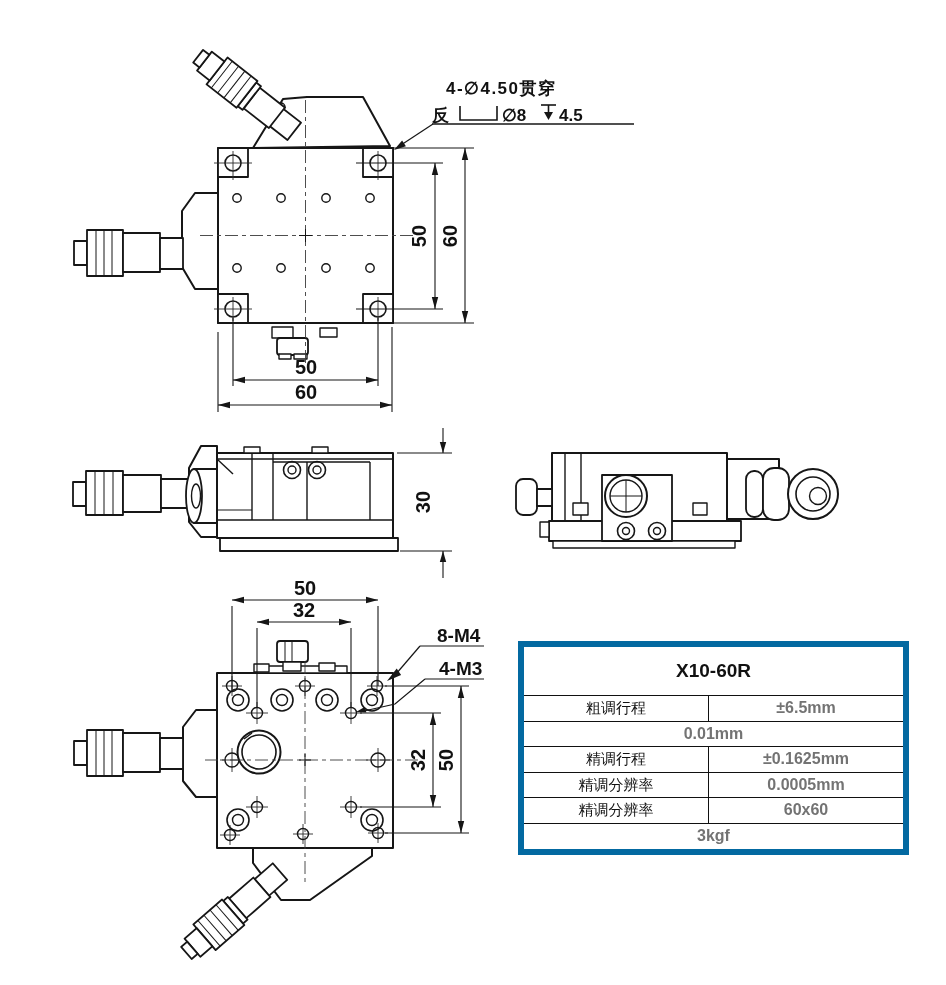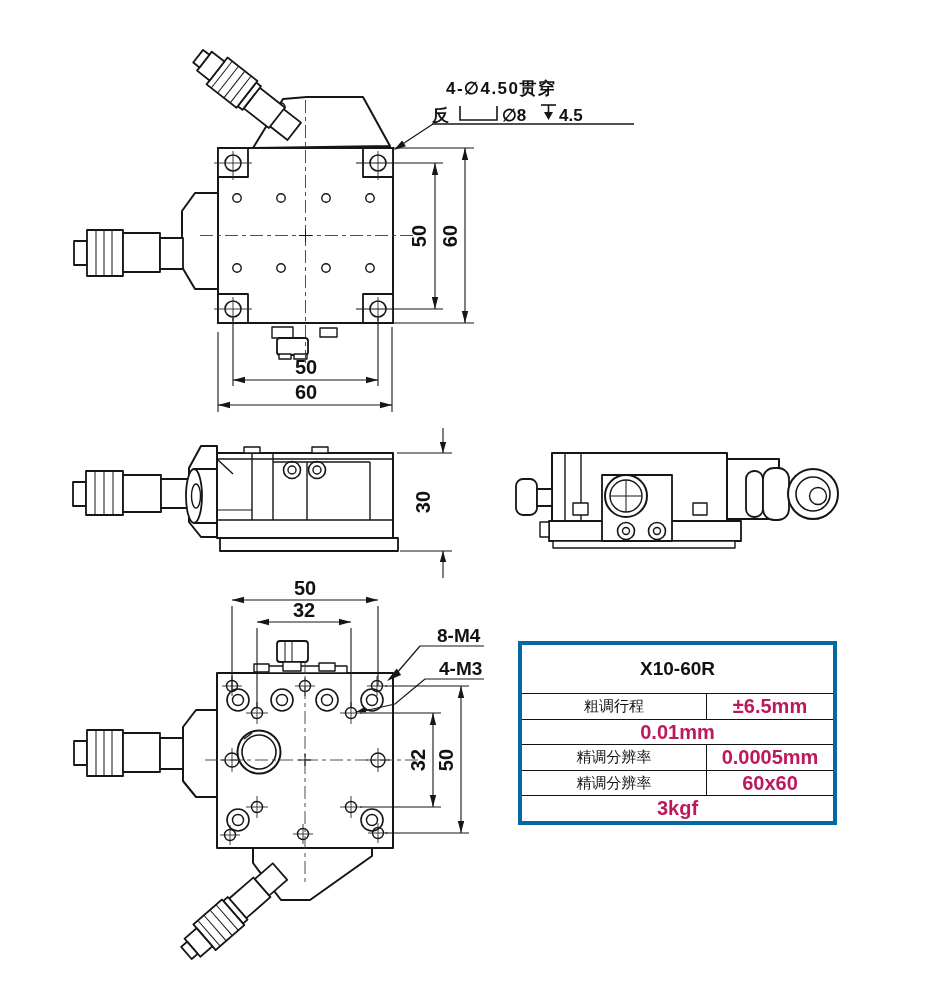--- a/index.html
+++ b/index.html
@@ -15,27 +15,27 @@
   .thin{stroke:#161616;stroke-width:1;fill:none;}
   .t09{stroke:#2a2a2a;stroke-width:0.9;fill:none;}
   .cl{stroke:#3a3a3a;stroke-width:0.9;stroke-dasharray:13 4 4 4;fill:none;}
   .dim{stroke:#161616;stroke-width:1.1;fill:none;}
   .ld{stroke:#161616;stroke-width:1.2;fill:none;}
   .ah{fill:#161616;stroke:none;}
   .dt{font:bold 20px "Liberation Sans",sans-serif;fill:#111;}
   .lt{font:bold 19px "Liberation Sans",sans-serif;fill:#111;}
   .ct{font:bold 17px "Liberation Sans",sans-serif;fill:#111;}
   
-  .spec-table{position:absolute;left:518px;top:641px;width:319px;box-sizing:border-box;
-              border:4px solid #0369a1;background:#fff;}
+  .spec-table{position:absolute;left:518px;top:641px;width:391px;box-sizing:border-box;
+              border:6px solid #0369a1;background:#fff;}
   .spec-title{height:48px;line-height:48px;text-align:center;font-weight:bold;font-size:19px;color:#111;}
   .spec-row{display:flex;border-top:1.8px solid #111;height:24.6px;}
   .spec-label{width:185px;box-sizing:border-box;border-right:1.8px solid #111;text-align:center;
               font-size:15px;line-height:24.6px;color:#111;}
-  .spec-value{flex:1;text-align:center;font-weight:bold;font-size:20px;line-height:24.6px;color:#be185d;}
+  .spec-value{flex:1;text-align:center;font-weight:bold;font-size:16px;line-height:24.6px;color:#737373;}
 </style>
 </head>
 <body>
 
 <div class="canvas">
 <svg width="946" height="985" viewBox="0 0 946 985">
 
   <g>
 
     <polygon class="o2" points="253,148 283,99 307,97 363,97 390,146"></polygon>
@@ -403,20 +403,24 @@
 <div class="spec-table">
   <div class="spec-title">X10-60R</div>
   <div class="spec-row">
     <div class="spec-label">粗调行程</div>
     <div class="spec-value">±6.5mm</div>
   </div>
   <div class="spec-row">
     <div class="spec-value">0.01mm</div>
   </div>
   <div class="spec-row">
+    <div class="spec-label">精调行程</div>
+    <div class="spec-value">±0.1625mm</div>
+  </div>
+  <div class="spec-row">
     <div class="spec-label">精调分辨率</div>
     <div class="spec-value">0.0005mm</div>
   </div>
   <div class="spec-row">
     <div class="spec-label">精调分辨率</div>
     <div class="spec-value">60x60</div>
   </div>
   <div class="spec-row">
     <div class="spec-value">3kgf</div>
   </div>

